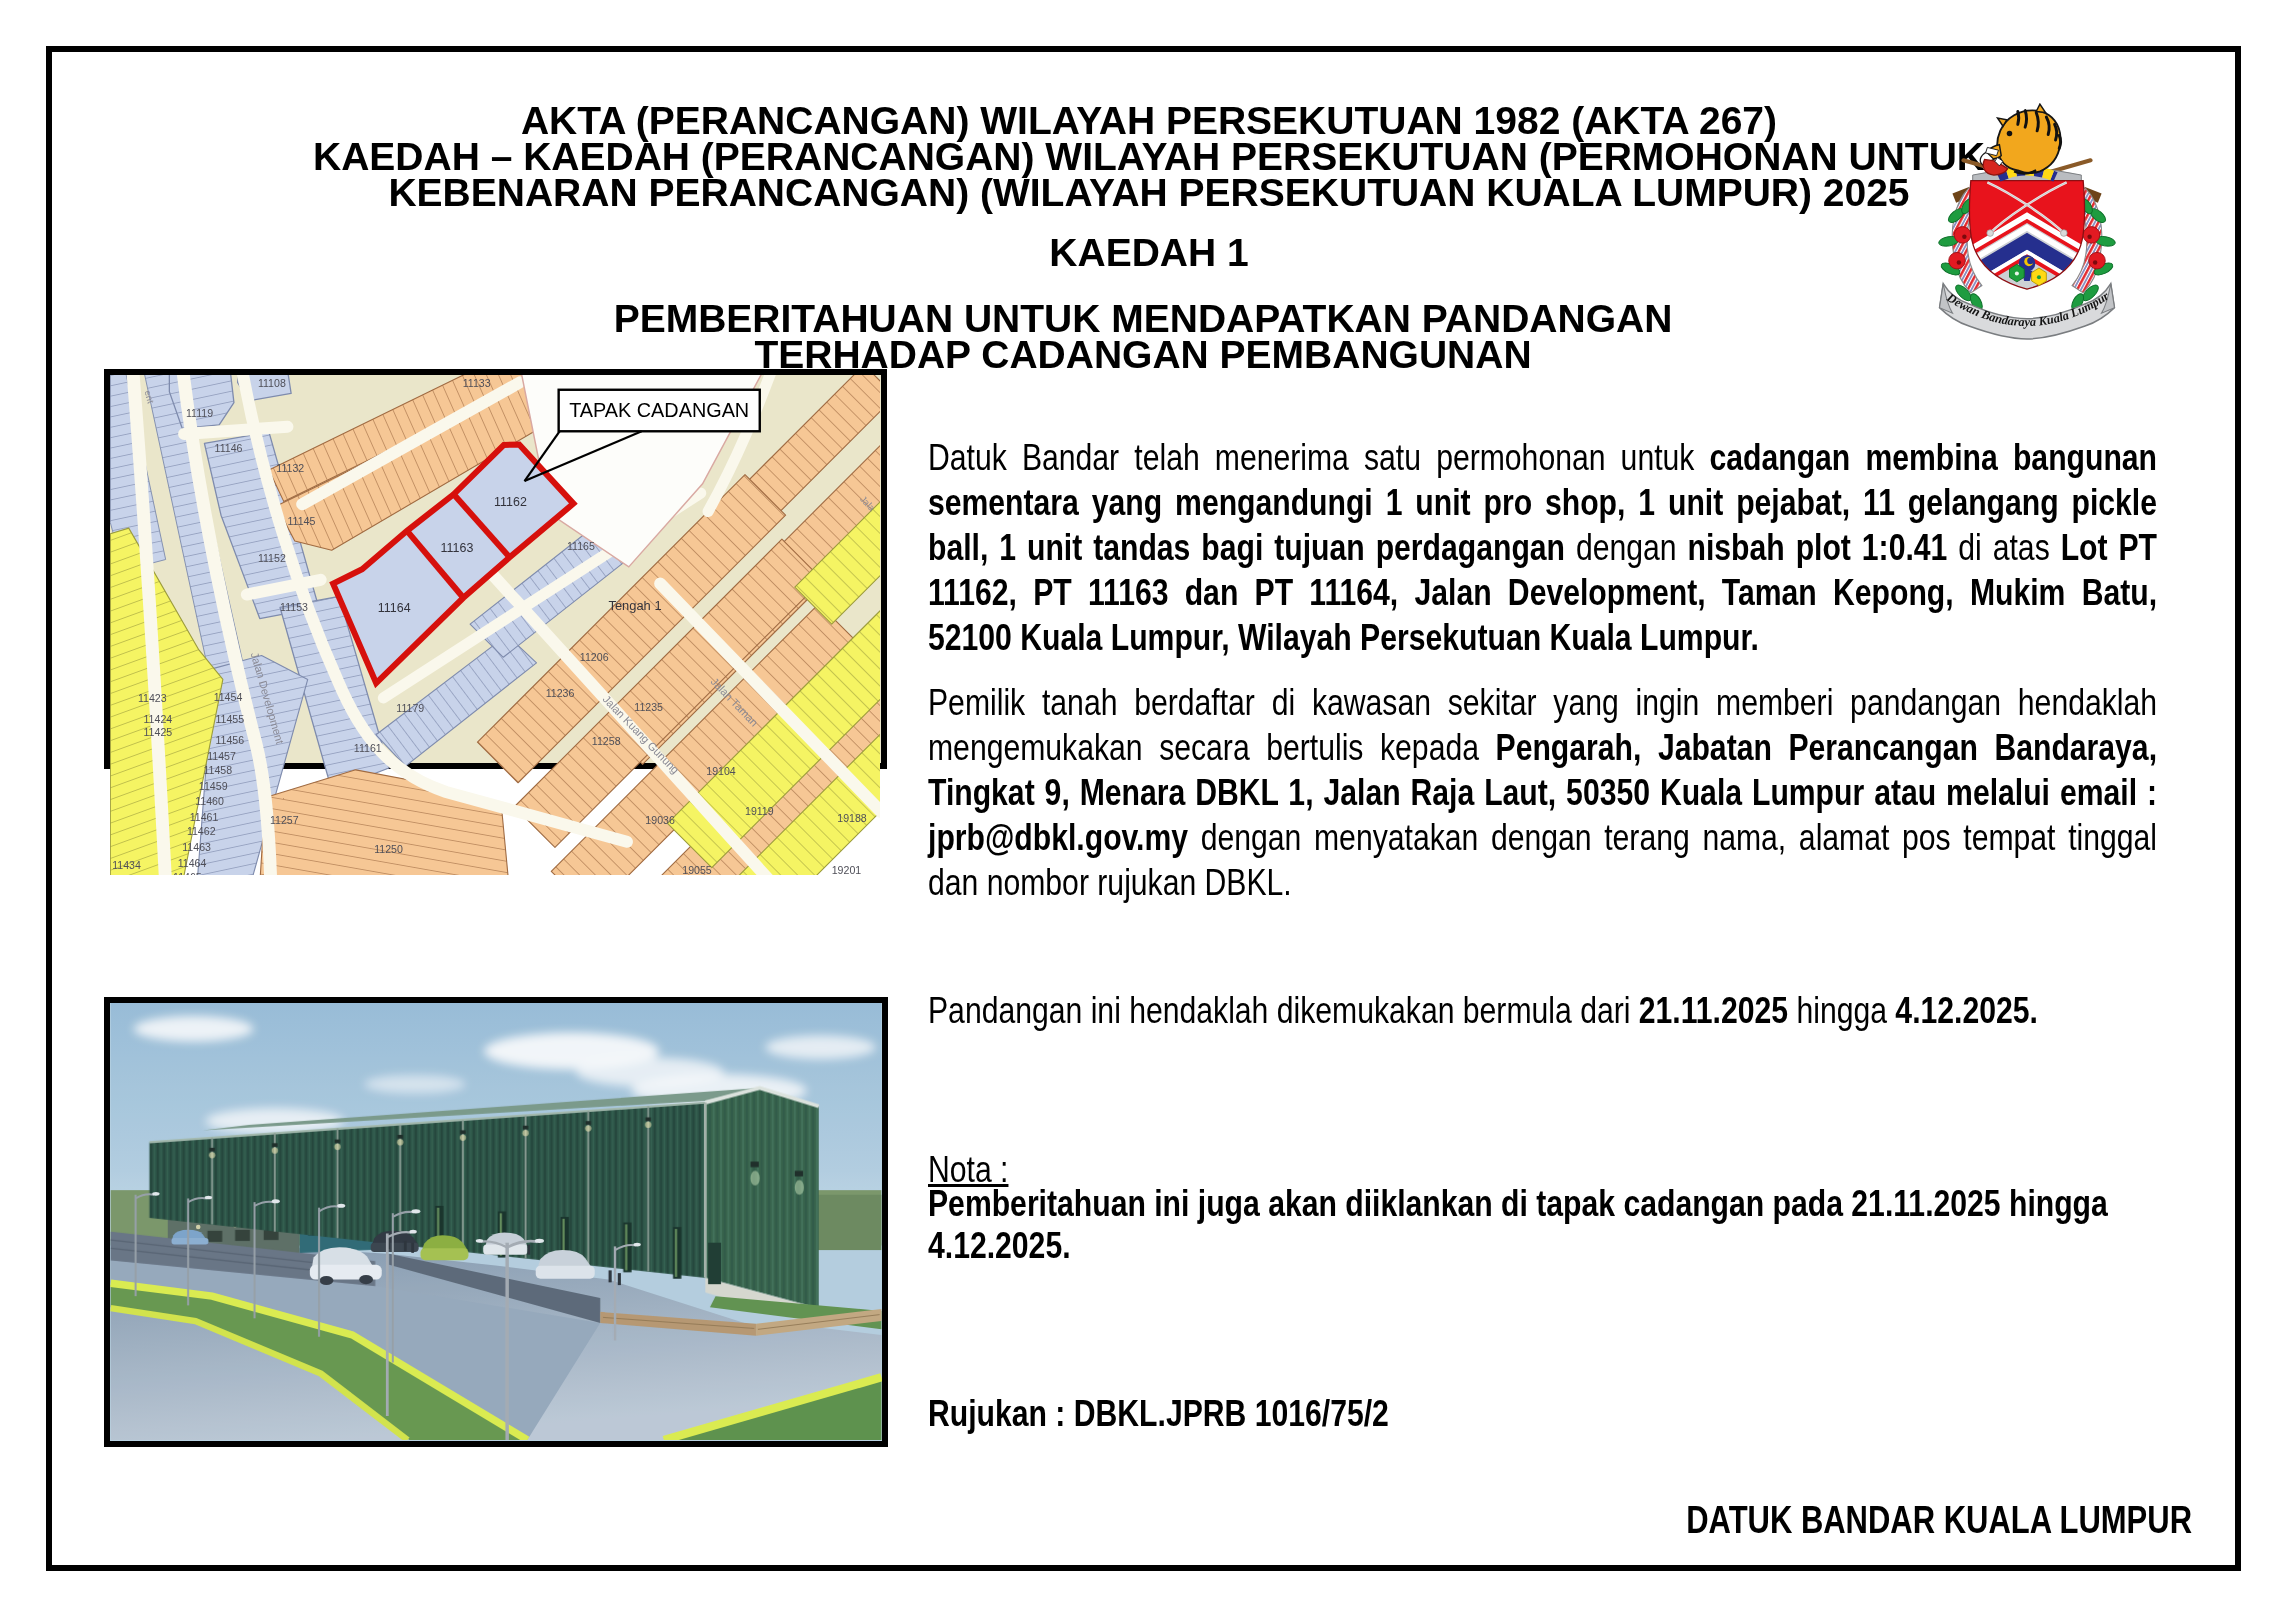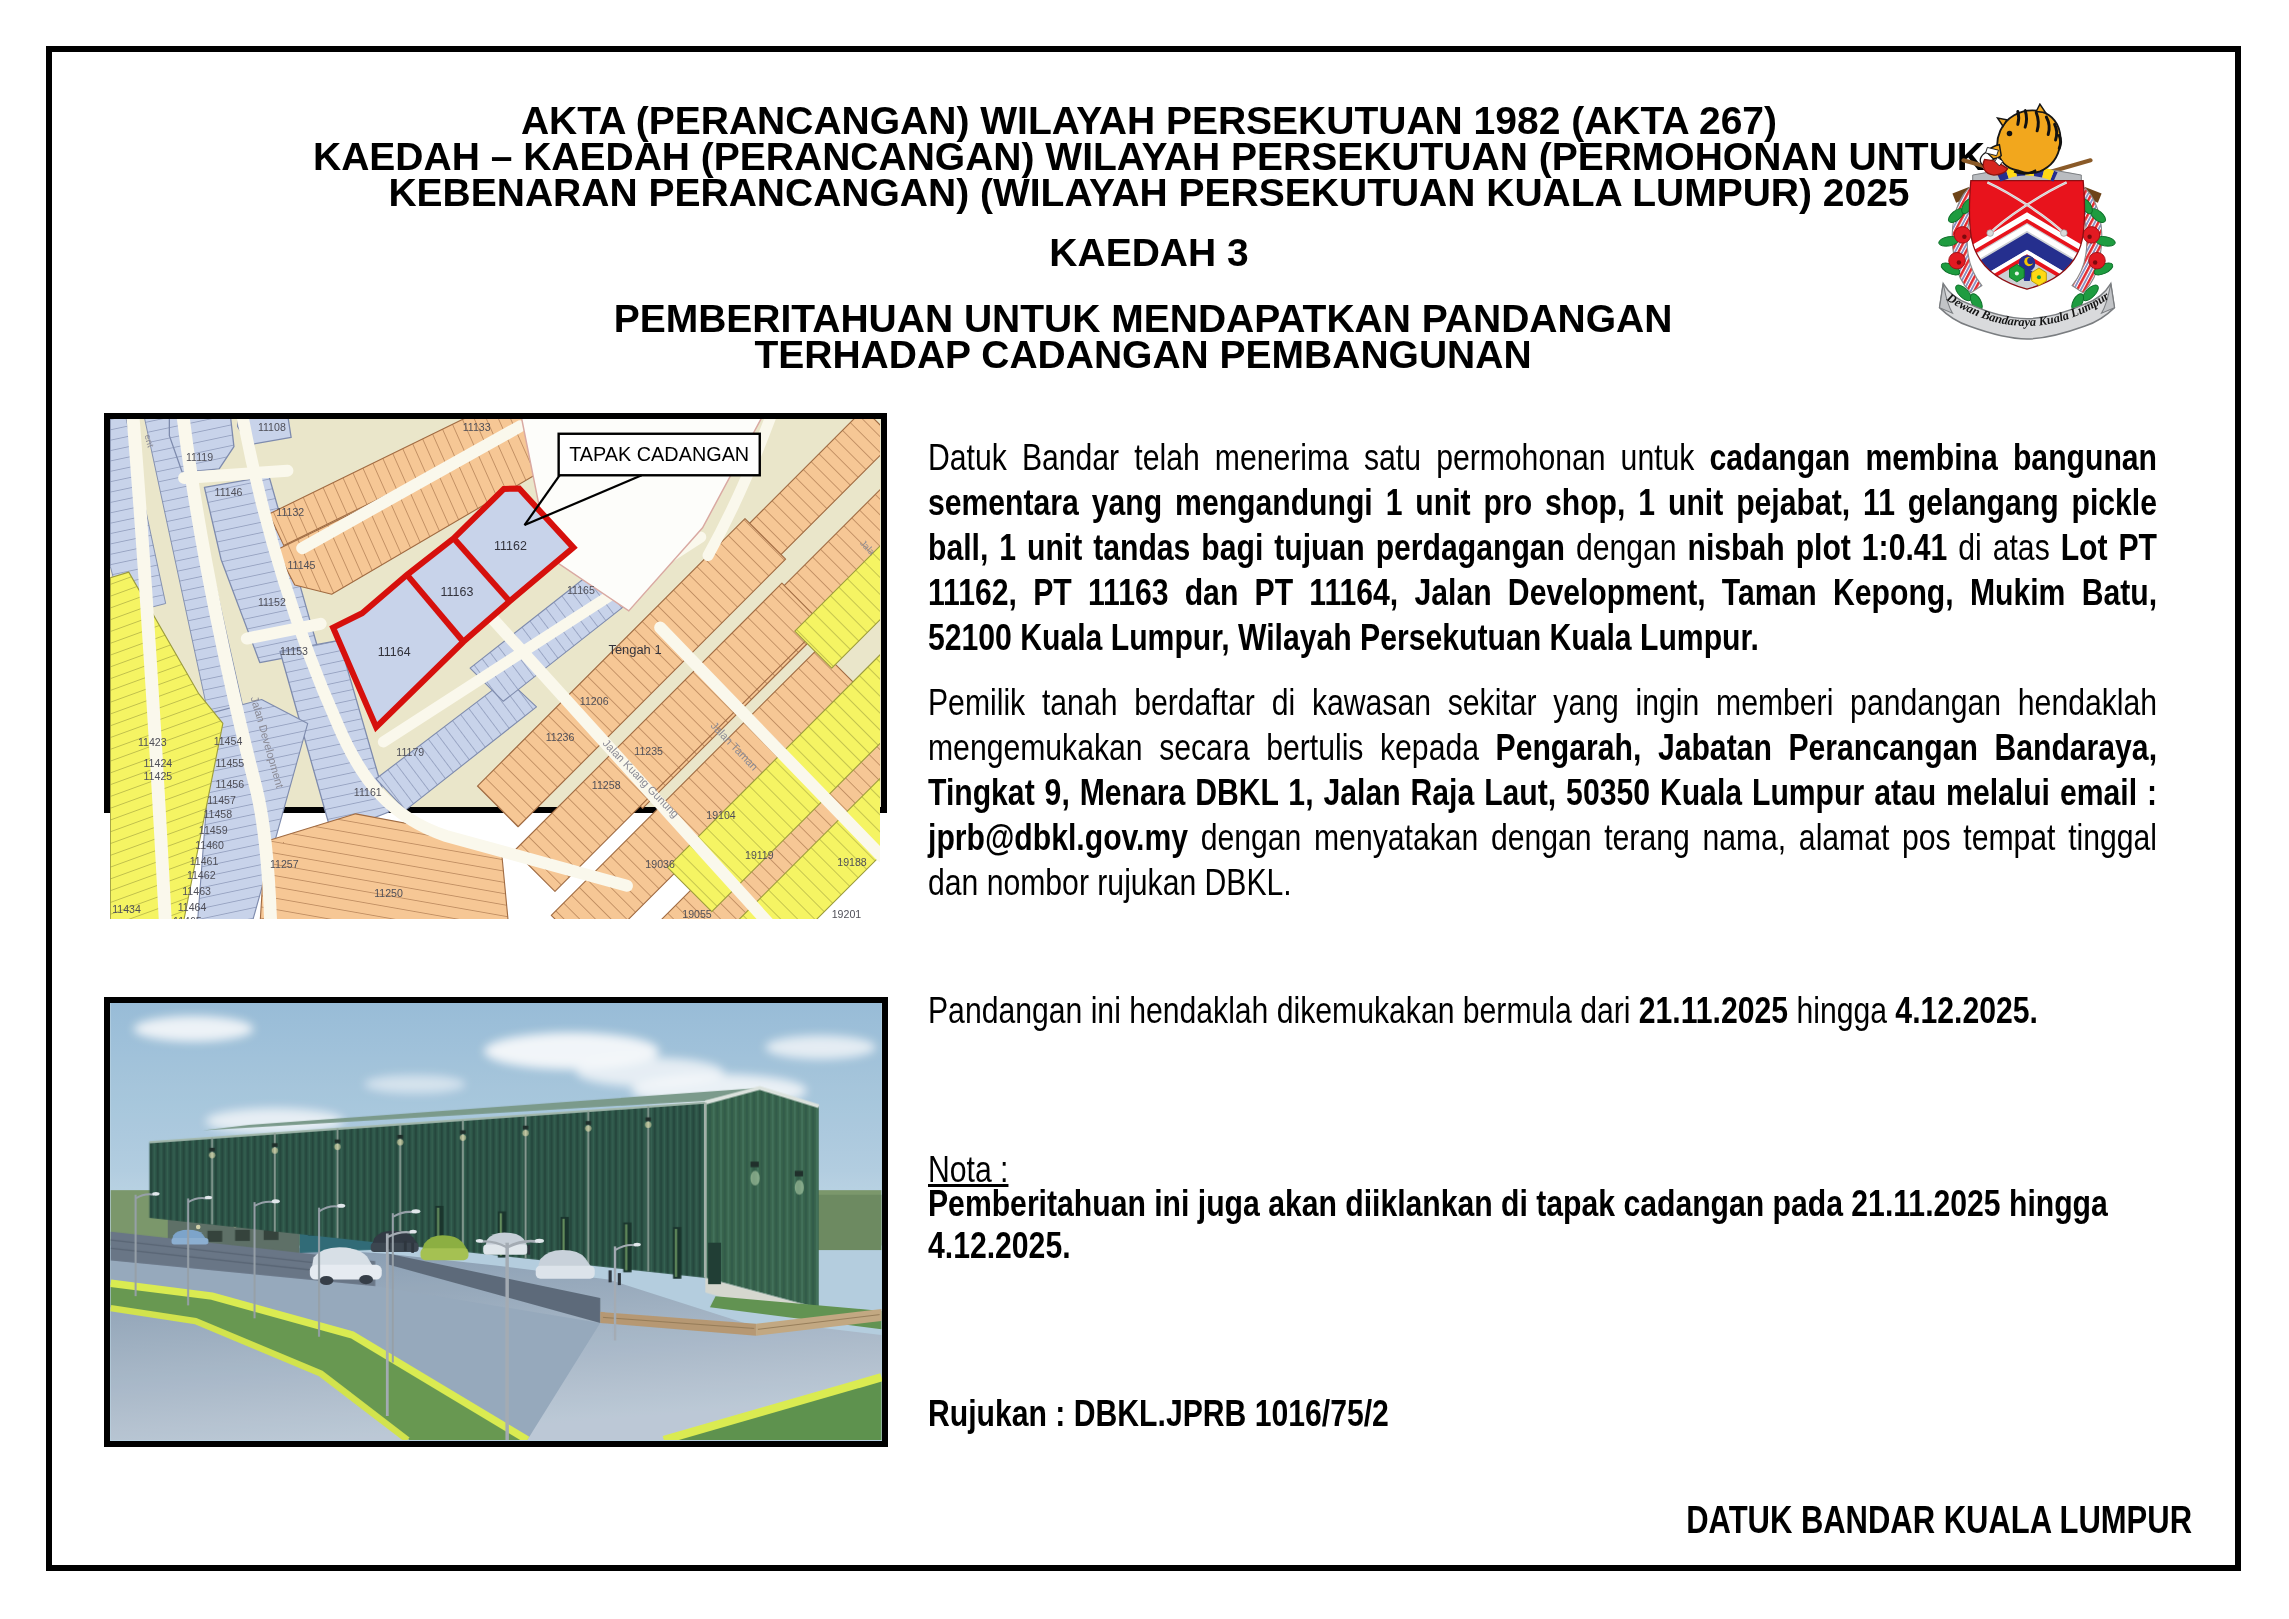--- a/index.html
+++ b/index.html
@@ -11,21 +11,21 @@
   .jline{text-align:justify;text-align-last:justify;}
   b,strong{font-weight:bold;}
 </style>
 </head>
 <body>
 
 <div class="abs" style="left:46px;top:46px;width:2195px;height:1525px;border:6.5px solid #000;box-sizing:border-box;"></div>
 
 <div class="abs hdr" style="left:226px;top:103px;width:1846px;">AKTA (PERANCANGAN) WILAYAH PERSEKUTUAN 1982 (AKTA 267)<br>KAEDAH – KAEDAH (PERANCANGAN) WILAYAH PERSEKUTUAN (PERMOHONAN UNTUK<br>KEBENARAN PERANCANGAN) (WILAYAH PERSEKUTUAN KUALA LUMPUR) 2025</div>
 
-<div class="abs hdr" style="left:226px;top:235px;width:1846px;">KAEDAH 3</div>
+<div class="abs hdr" style="left:226px;top:235px;width:1846px;">KAEDAH 1</div>
 
 <div class="abs hdr" style="left:220px;top:301px;width:1846px;">PEMBERITAHUAN UNTUK MENDAPATKAN PANDANGAN<br>TERHADAP CADANGAN PEMBANGUNAN</div>
 
 <div class="abs nar" style="left:928px;top:435px;">
 <div class="jline">Datuk Bandar telah menerima satu permohonan untuk <b>cadangan membina bangunan</b></div>
 <div class="jline"><b>sementara yang mengandungi 1 unit pro shop, 1 unit pejabat, 11 gelangang pickle</b></div>
 <div class="jline"><b>ball, 1 unit tandas bagi tujuan perdagangan</b> dengan <b>nisbah plot 1:0.41</b> di atas <b>Lot PT</b></div>
 <div class="jline"><b>11162, PT 11163 dan PT 11164, Jalan Development, Taman Kepong, Mukim Batu,</b></div>
 <div><b>52100 Kuala Lumpur, Wilayah Persekutuan Kuala Lumpur.</b></div>
 </div>
@@ -41,21 +41,21 @@
 <div class="abs nar" style="left:928px;top:988px;">Pandangan ini hendaklah dikemukakan bermula dari <b>21.11.2025</b> hingga <b>4.12.2025.</b></div>
 
 <div class="abs nar" style="left:928px;top:1147px;"><u>Nota :</u></div>
 
 <div class="abs nar" style="left:928px;top:1183px;font-weight:bold;line-height:42px;">Pemberitahuan ini juga akan diiklankan di tapak cadangan pada 21.11.2025 hingga 4.12.2025.</div>
 
 <div class="abs nar" style="left:928px;top:1391px;font-weight:bold;">Rujukan : DBKL.JPRB 1016/75/2</div>
 
 <div class="abs" style="left:1454px;top:1498px;width:738px;font-weight:bold;font-size:38px;line-height:44px;text-align:right;transform:scaleX(0.815);transform-origin:100% 0;">DATUK BANDAR KUALA LUMPUR</div>
 
-<div class="abs" style="left:104px;top:369px;width:783px;height:400px;border:6.5px solid #000;box-sizing:border-box;background:#EAE6CA;margin-top:44px;">
+<div class="abs" style="left:104px;top:369px;width:783px;height:400px;border:6.5px solid #000;box-sizing:border-box;background:#EAE6CA;">
 <svg width="770" height="500" viewBox="0 0 834 542" style="display:block">
 <defs>
   <pattern id="hB1" width="11" height="11" patternUnits="userSpaceOnUse" patternTransform="rotate(78)">
     <line x1="0" y1="0" x2="0" y2="11" stroke="#7E8BAD" stroke-width="1.3"></line>
   </pattern>
   <pattern id="hB2" width="11" height="11" patternUnits="userSpaceOnUse" patternTransform="rotate(-37)">
     <line x1="0" y1="0" x2="0" y2="11" stroke="#7E8BAD" stroke-width="1.3"></line>
   </pattern>
   <pattern id="hO1" width="12" height="12" patternUnits="userSpaceOnUse" patternTransform="rotate(-24)">
     <line x1="0" y1="0" x2="0" y2="12" stroke="#A06B42" stroke-width="1.2"></line>

